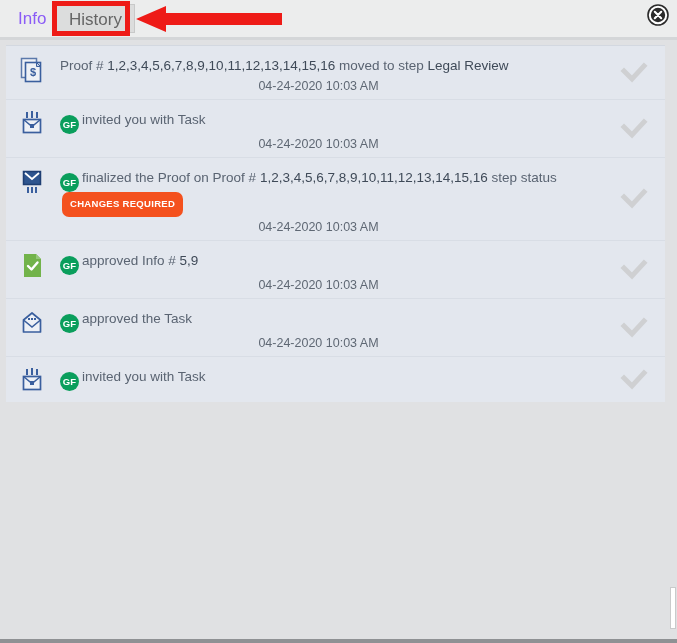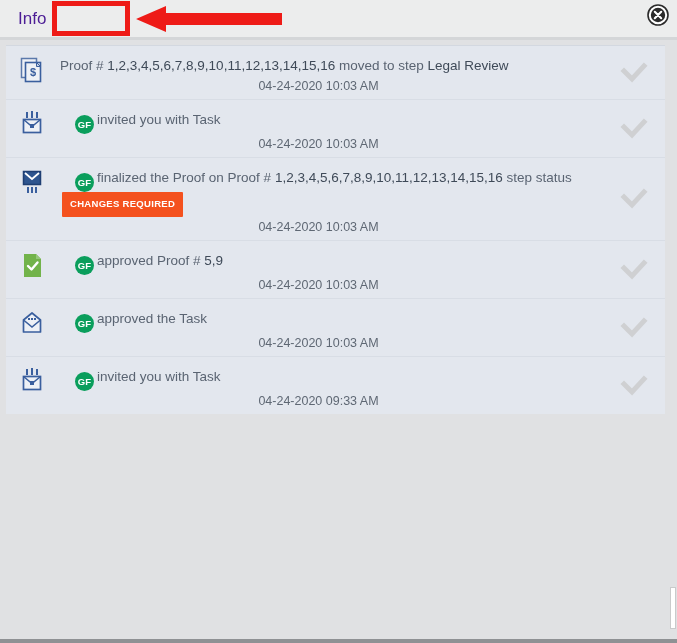--- a/index.html
+++ b/index.html
@@ -23,21 +23,21 @@
     height: 37px;
     background: #eceded;
     box-sizing: border-box;
   }
   .tab {
     position: absolute;
     top: 4px;
     height: 29px;
     line-height: 29px;
     font-size: 17px;
-    color: #4c1d95;
+    color: #8b5cf6;
     padding: 0 12px;
     box-sizing: border-box;
     background: transparent;
     cursor: pointer;
     white-space: nowrap;
   }
   .tab.inactive { left: 6px; }
   .tab.active {
     left: 56px;
     background: #dcdddd;
@@ -119,32 +119,31 @@
     border-radius: 50%;
     background: #0a9e5c;
     color: #ffffff;
     font-size: 9.5px;
     font-weight: bold;
     line-height: 19px;
     text-align: center;
     vertical-align: -4px;
     margin-right: 3px;
     letter-spacing: 0.2px;
-    margin-left: 15px;
   }
 
   .status-badge {
     display: inline-block;
     background: #f4511e;
     color: #ffffff;
     font-size: 9.5px;
     font-weight: bold;
     letter-spacing: 0.3px;
     padding: 2px 8px 3px 8px;
-    border-radius: 1px;
+    border-radius: 7px;
     vertical-align: 1px;
     margin-left: 2px;
   }
 
   .row-time {
     font-size: 12.5px;
     color: #5f6874;
     text-align: center;
     padding-right: 78px;
     padding-top: 3px;
@@ -209,20 +208,21 @@
     width: 677px;
     height: 4px;
     background: #8f9194;
   }
 </style>
 </head>
 <body>
 
 <div id="tab-bar">
   <div class="tab inactive">Info</div>
+  <div class="tab active">History</div>
 
   <div id="close-button">
     <svg width="22" height="22" viewBox="0 0 22 22">
       <circle cx="11" cy="11" r="10" fill="#ffffff" stroke="#2b2b2b" stroke-width="1.6"></circle>
       <circle cx="11" cy="11" r="7.2" fill="#2b2b2b"></circle>
       <path d="M7.8 7.8 L14.2 14.2 M14.2 7.8 L7.8 14.2" stroke="#ffffff" stroke-width="2.1" stroke-linecap="round"></path>
     </svg>
   </div>
 </div>
 <div id="header-underline"></div>
@@ -301,21 +301,21 @@
   <div class="history-row">
     <div class="row-icon">
       <svg width="26" height="28" viewBox="0 0 26 28">
         <path d="M4 2 H16 L21 7 V25 H4 Z" fill="#72b34a"></path>
         <path d="M16 2 L21 7 H16 Z" fill="#96c77a"></path>
         <path d="M8 14 L11.5 17.5 L17.5 10.5" stroke="#ffffff" stroke-width="2.4" fill="none" stroke-linecap="round" stroke-linejoin="round"></path>
       </svg>
     </div>
     <div class="row-body">
       <div class="row-text">
-        <span class="avatar">GF</span><span>approved Proof # </span><span class="bold">5,9</span>
+        <span class="avatar">GF</span><span>approved Info # </span><span class="bold">5,9</span>
       </div>
       <div class="row-time">04-24-2020 10:03 AM</div>
     </div>
     <div class="row-check">
       <svg width="30" height="22" viewBox="0 0 30 22">
         <path d="M5 9 L13 17 L25 4" stroke="#cfd0d2" stroke-width="5" fill="none" stroke-linecap="square" stroke-linejoin="miter"></path>
       </svg>
     </div>
   </div>
 
@@ -350,21 +350,20 @@
         <rect x="16" y="1" width="2" height="6" fill="#3a5f9e"></rect>
         <rect x="3.5" y="8.5" width="17" height="13" fill="#eef1f6" stroke="#3a5f9e" stroke-width="1.7"></rect>
         <path d="M3.5 8.5 L12 15.5 L20.5 8.5" fill="none" stroke="#3a5f9e" stroke-width="1.5"></path>
         <rect x="10" y="13" width="4" height="4" fill="#3a5f9e"></rect>
       </svg>
     </div>
     <div class="row-body">
       <div class="row-text">
         <span class="avatar">GF</span><span>invited you with Task</span>
       </div>
-      <div class="row-time">04-24-2020 09:33 AM</div>
     </div>
     <div class="row-check">
       <svg width="30" height="22" viewBox="0 0 30 22">
         <path d="M5 9 L13 17 L25 4" stroke="#cfd0d2" stroke-width="5" fill="none" stroke-linecap="square" stroke-linejoin="miter"></path>
       </svg>
     </div>
   </div>
 
 </div>
 

